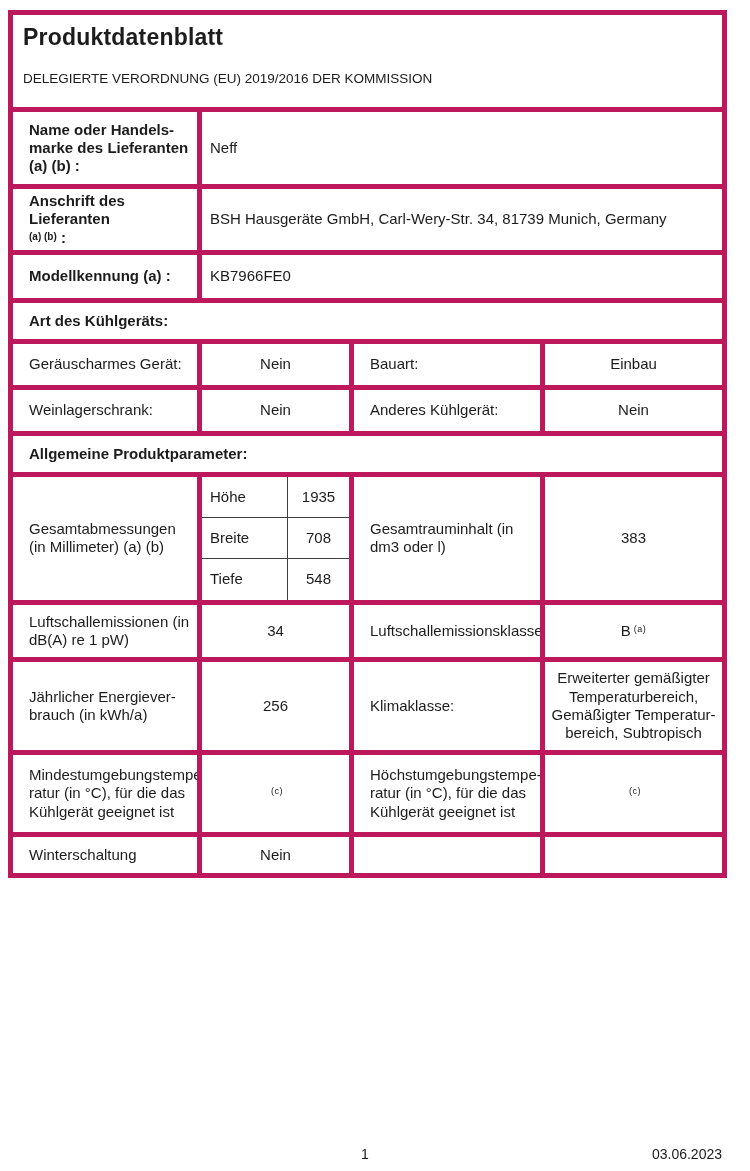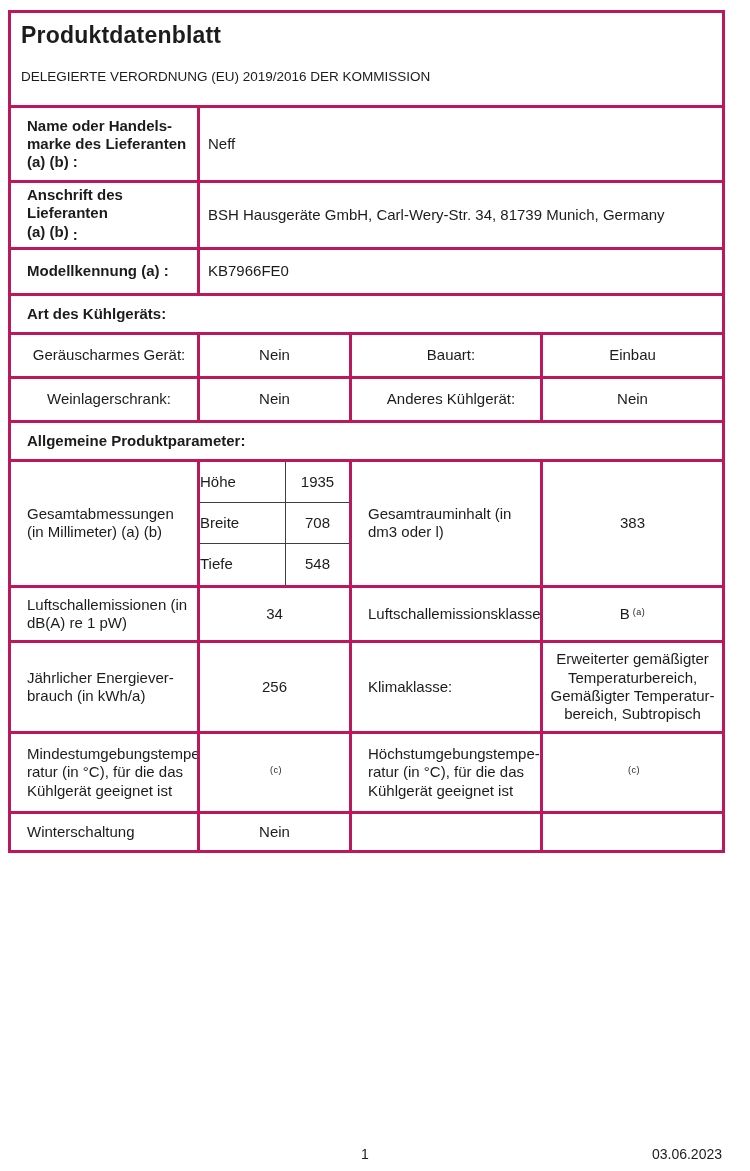--- a/index.html
+++ b/index.html
@@ -13,21 +13,21 @@
   }
   table.sheet {
     position: absolute;
     left: 8px; top: 10px;
     width: 714px;
     border-collapse: collapse;
     table-layout: fixed;
     border: 2px solid #262626;
   }
   td {
-    border: 3px solid #be185d;
+    border: 5px solid #be185d;
     vertical-align: middle;
     padding: 3px 6px;
     font-size: 15px;
     line-height: 1.22;
     overflow: hidden;
   }
   
   col.c1 { width: 189px; }
   col.c2 { width: 152px; }
   col.c3 { width: 191px; }
@@ -39,54 +39,55 @@
   .val-left { text-align: left; padding-left: 8px; }
 
   tr.r-head td { height: 74px; vertical-align: top; padding: 8px 10px 10px 10px; }
   .title { font-size: 23px; font-weight: 700; letter-spacing: 0.2px; }
   .subtitle { font-size: 13.5px; margin-top: 20px; }
 
   tr.r-name td   { height: 66px; }
   tr.r-addr td   { height: 54px; }
   tr.r-model td  { height: 37px; }
   tr.r-sec td    { height: 30px; }
-  tr.r-type td   { height: 35px; text-align: center; }
+  tr.r-type td   { height: 35px; }
   tr.r-colhead td{ height: 33px; }
   tr.r-dims td   { height: 117px; }
   tr.r-eei td    { height: 36px; }
   tr.r-luft td   { height: 46px; }
   tr.r-energy td { height: 82px; }
   tr.r-temp td   { height: 71px; }
   tr.r-winter td { height: 30px; }
 
   td.dims-cell { padding: 0; }
   .dimgrid {
     display: grid;
     grid-template-columns: 86px 1fr;
     grid-auto-rows: minmax(39px, auto);
     height: 100%;
   }
   .dimgrid .dimname {
     border-right: 1px solid #3f3f3f;
     border-bottom: 1px solid #3f3f3f;
     display: flex; align-items: center;
+    padding-left: 8px;
   }
   .dimgrid .dimval {
     border-bottom: 1px solid #3f3f3f;
     display: flex; align-items: center; justify-content: center;
   }
   .dimgrid .last { border-bottom: none; }
 
   sup.s {
     font-size: 9px;
     vertical-align: 4px;
     margin-left: 3px;
     letter-spacing: 0.5px;
   }
-  sup.s-label { font-size: 15px; vertical-align: 3px; font-weight: 700; margin-top: 8px; }
+  sup.s-label { font-size: 10px; vertical-align: 3px; font-weight: 700; margin-top: 8px; }
 
   .footer {
     position: absolute;
     left: 8px; top: 1146px;
     width: 714px;
     font-size: 14px;
     color: #1c1c1c;
   }
   .pagenum { text-align: center; width: 100%; }
   .date { position: absolute; right: 0; top: 0; }

